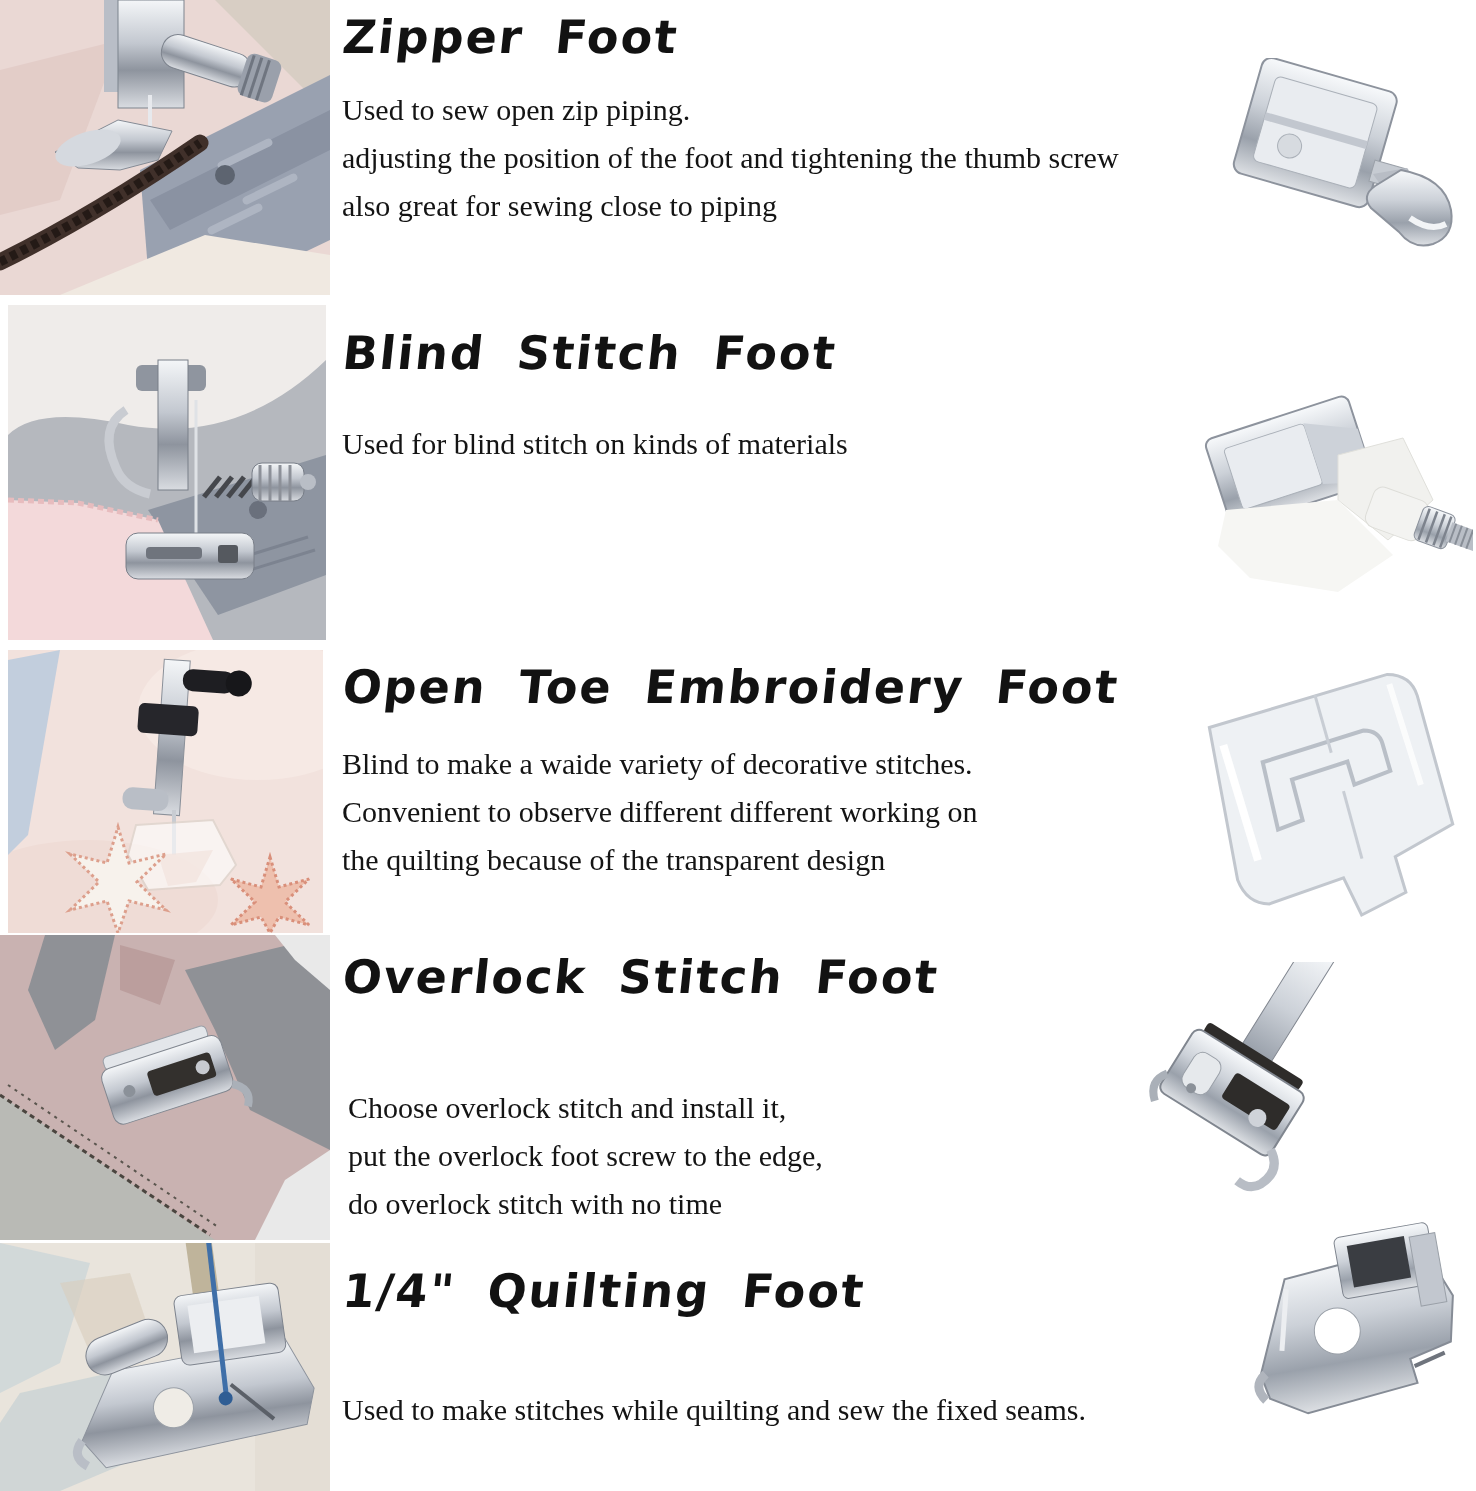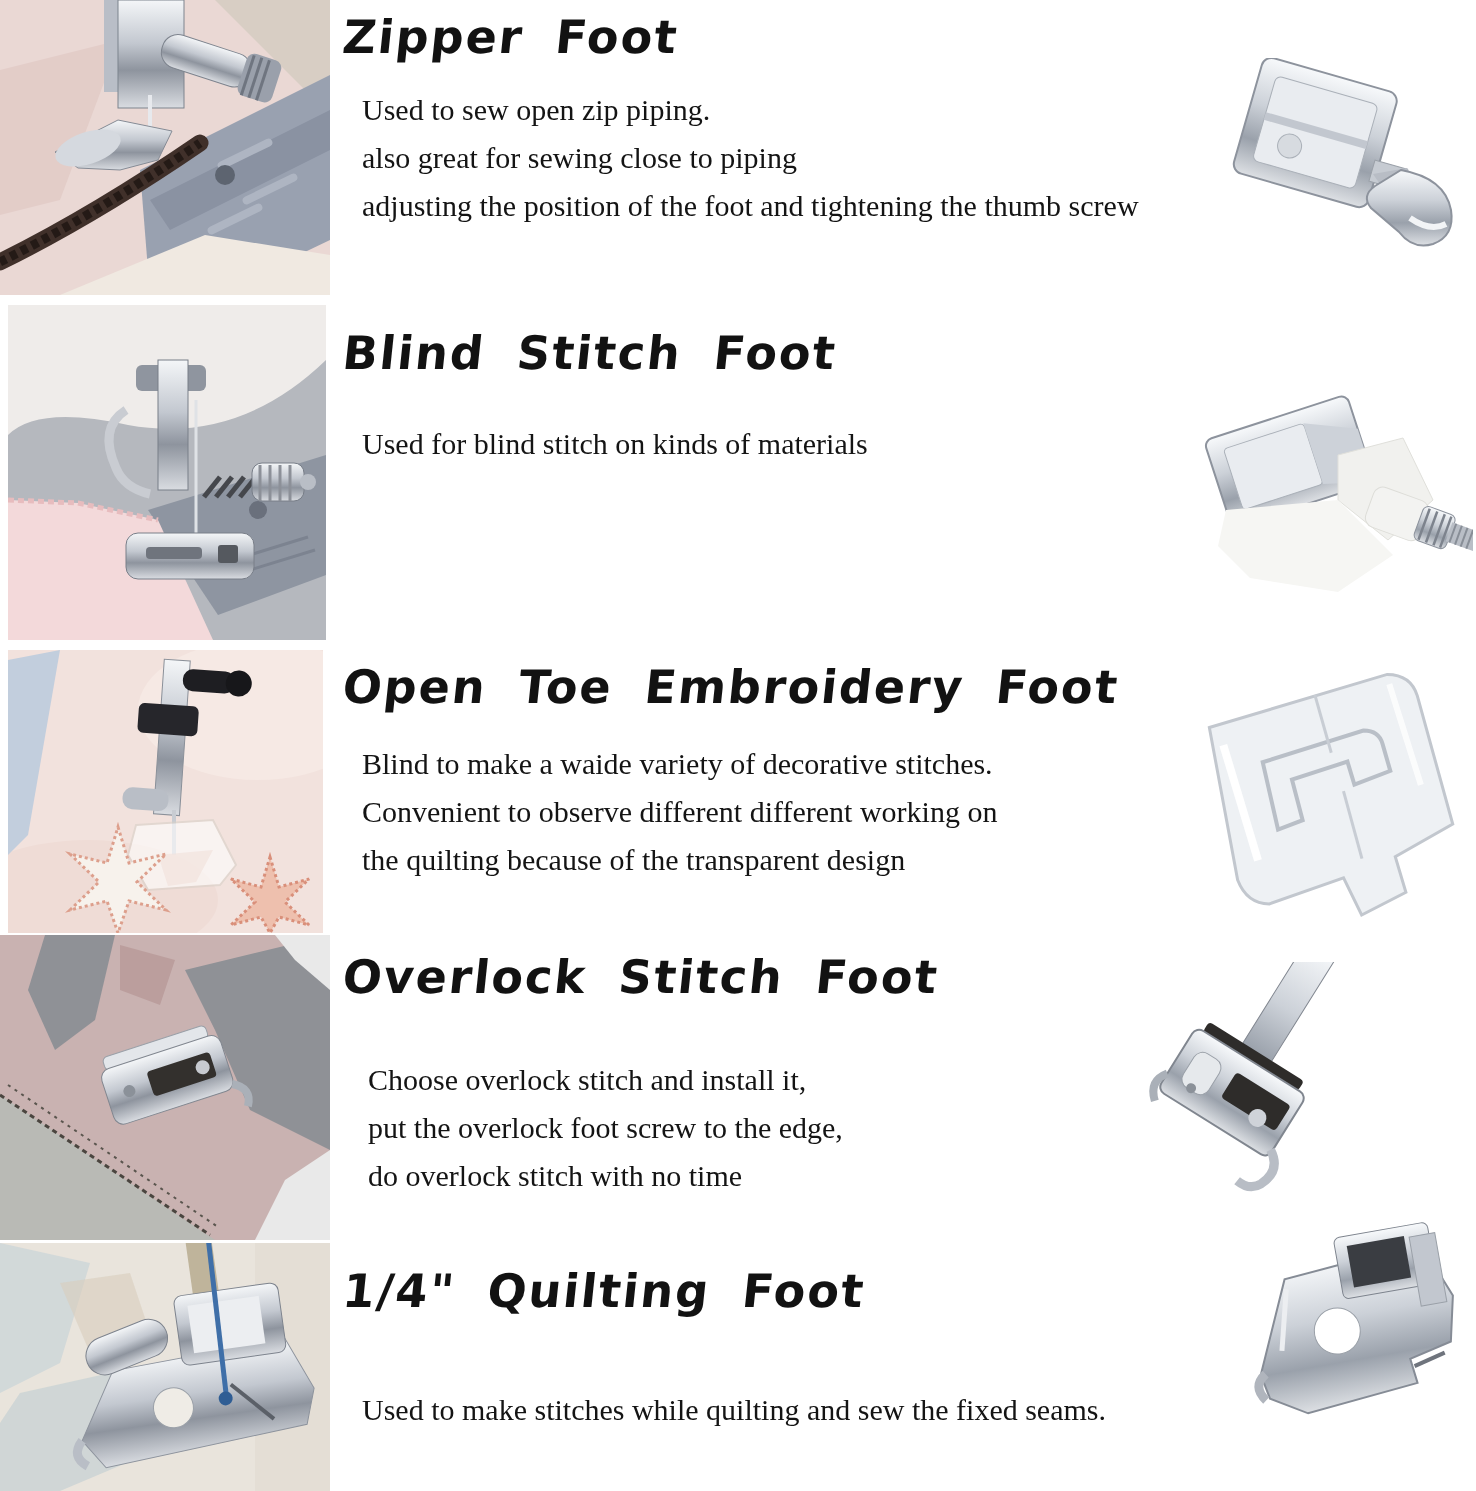--- a/index.html
+++ b/index.html
@@ -14,21 +14,21 @@
     font-weight:bold;
     color:#121212;
     font-size:46px;
     letter-spacing:2px;
     word-spacing:14px;
     transform:skewX(-6deg);
     transform-origin:left bottom;
     white-space:nowrap;
   }
   .desc { position:absolute; color:#141414; font-size:30px; line-height:48px; }
-  .desc .line { white-space:nowrap;margin-left:20px; }
+  .desc .line { white-space:nowrap; }
 </style>
 </head>
 <body>
 
 <div class="page">
 
   <div class="photo" style="left:0;top:0;width:330px;height:295px">
     <svg viewBox="0 0 330 295">
       <defs>
         <linearGradient id="p1c" x1="0" y1="0" x2="0" y2="1">
@@ -60,22 +60,22 @@
         <line x1="266" y1="42" x2="266" y2="84" stroke="#6f7580" stroke-width="3"></line>
       </g>
       <line x1="150" y1="95" x2="150" y2="152" stroke="#e7e9ed" stroke-width="4"></line>
       <polygon points="55,152 118,120 172,131 158,160 120,170 78,168" fill="url(#p1c)" stroke="#858b95"></polygon>
       <ellipse cx="88" cy="148" rx="34" ry="16" transform="rotate(-18 88 148)" fill="#d5d9df"></ellipse>
     </svg>
   </div>
   <h2 class="section-title" style="left:340px;top:10px">Zipper Foot</h2>
   <div class="desc" style="left:342px;top:86px">
     <div class="line">Used to sew open zip piping.</div>
+    <div class="line">adjusting the position of the foot and tightening the thumb screw</div>
     <div class="line">also great for sewing close to piping</div>
-    <div class="line">adjusting the position of the foot and tightening the thumb screw</div>
   </div>
   <div class="product" style="left:1205px;top:58px;width:262px;height:205px">
     <svg viewBox="0 0 262 205">
       <defs>
         <linearGradient id="r1c" x1="0" y1="0" x2="0" y2="1">
           <stop offset="0" stop-color="#f7f9fb"></stop>
             <stop offset="0.4" stop-color="#ccd1d8"></stop>
           <stop offset="0.7" stop-color="#9aa1ab"></stop>
             <stop offset="1" stop-color="#dde0e4"></stop>
         </linearGradient>
@@ -245,21 +245,21 @@
         <rect x="112" y="103" width="108" height="14" rx="5" fill="#e3e6ea" stroke="#9aa0a8"></rect>
         <rect x="105" y="115" width="125" height="58" rx="10" fill="url(#p4c)" stroke="#80868f"></rect>
         <rect x="150" y="130" width="66" height="26" rx="4" fill="#33302d"></rect>
         <circle cx="205" cy="143" r="7" fill="#c7cad0"></circle>
         <circle cx="128" cy="143" r="6" fill="#8b9199"></circle>
         <path d="M228,168 q18,10 8,26" stroke="#aab0b8" stroke-width="8" fill="none"></path>
       </g>
     </svg>
   </div>
   <h2 class="section-title" style="left:340px;top:950px">Overlock Stitch Foot</h2>
-  <div class="desc" style="left:348px;top:1056px">
+  <div class="desc" style="left:348px;top:1084px">
     <div class="line">Choose overlock stitch and install it,</div>
     <div class="line">put the overlock foot screw to the edge,</div>
     <div class="line">do overlock stitch with no time</div>
   </div>
   <div class="product" style="left:1132px;top:962px;width:205px;height:280px">
     <svg viewBox="0 0 205 280">
       <defs>
         <linearGradient id="r4c" x1="0" y1="0" x2="0" y2="1">
           <stop offset="0" stop-color="#f7f9fb"></stop>
             <stop offset="0.4" stop-color="#ccd1d8"></stop>

